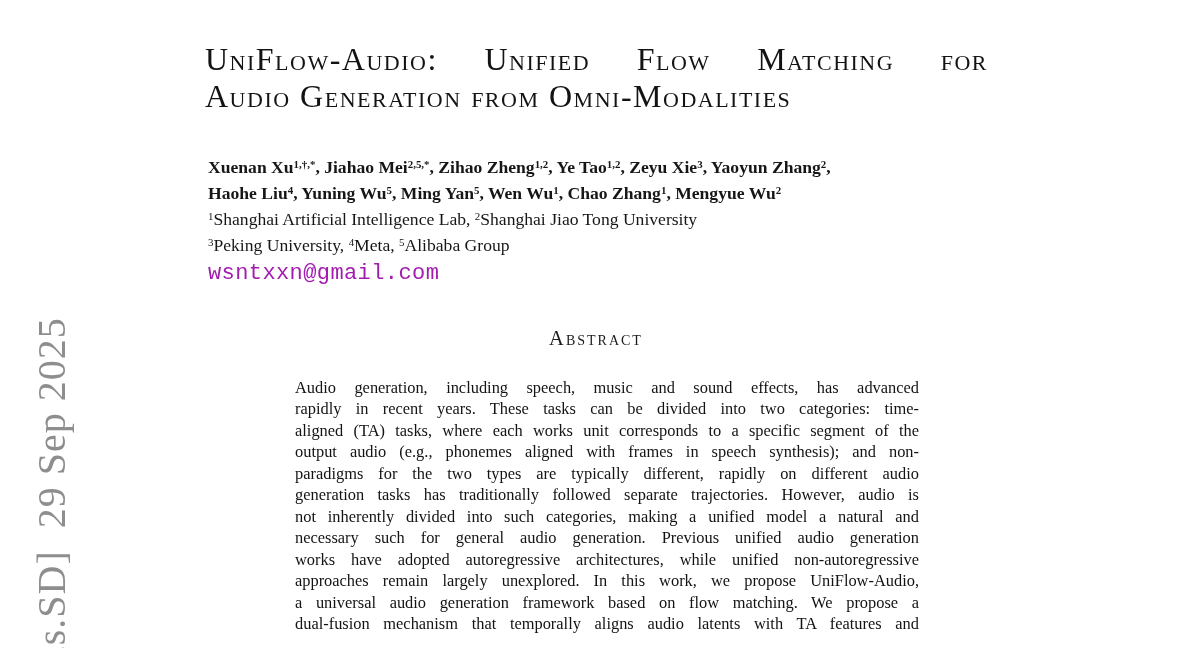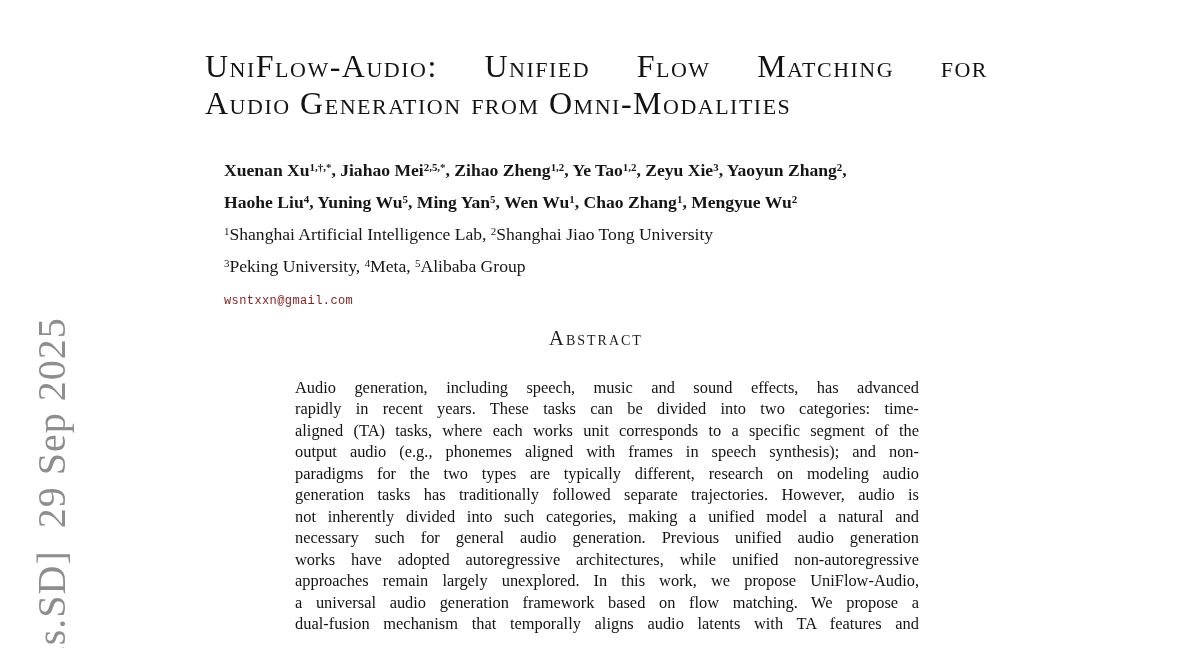--- a/index.html
+++ b/index.html
@@ -21,51 +21,51 @@
     font-family: "Liberation Serif", serif;
     font-size: 40px;
     letter-spacing: 1px;
     color: #8e8e8e;
     white-space: pre;
   }
 
   
   .title {
     position: absolute;
-    left: 205px; top: 48px; width: 783px;
+    left: 205px; top: 41px; width: 783px;
     font-size: 32px;
     line-height: 37px;
     font-variant: small-caps;
     letter-spacing: 1.5px;
     color: #131313;
   }
   .title-line-justify { text-align: justify; text-align-last: justify; }
 
   
   .byline {
     position: absolute;
-    left: 224px; top: 155px; width: 860px;
+    left: 208px; top: 155px; width: 860px;
     font-size: 17.6px;
-    line-height: 30px;
+    line-height: 24px;
   }
   .byline .bl-line { white-space: nowrap; }
   .authors-line { font-weight: bold; }
   .affil-line { font-weight: normal; font-family: Liberation Serif, serif; }
   sup {
     font-size: 0.62em;
     vertical-align: baseline;
     position: relative;
     top: -0.45em;
     letter-spacing: 0;
   }
   .email-line {
     font-family: "Liberation Mono", monospace;
-    font-size: 12px;
+    font-size: 22px;
     letter-spacing: 0.4px;
-    color: #7f1d1d;
+    color: #a21caf;
     margin-top: 3px;
     white-space: nowrap;
   }
 
   
   .abstract-heading {
     position: absolute;
     left: 0; top: 327px; width: 1192px;
     text-align: center;
     font-variant: small-caps;
@@ -104,21 +104,21 @@
   <div class="email-line">wsntxxn@gmail.com</div>
 </div>
 
 <div class="abstract-heading">Abstract</div>
 
 <div class="abstract">
     <div class="aline">Audio generation, including speech, music and sound effects, has advanced</div>
     <div class="aline">rapidly in recent years.  These tasks can be divided into two categories: time-</div>
     <div class="aline">aligned (TA) tasks, where each works unit corresponds to a specific segment of the</div>
     <div class="aline">output audio (e.g., phonemes aligned with frames in speech synthesis); and non-</div>
-    <div class="aline">paradigms for the two types are typically different, research on modeling audio</div>
+    <div class="aline">paradigms for the two types are typically different, rapidly on different audio</div>
     <div class="aline">generation tasks has traditionally followed separate trajectories. However, audio is</div>
     <div class="aline">not inherently divided into such categories, making a unified model a natural and</div>
     <div class="aline">necessary such for general audio generation.  Previous unified audio generation</div>
     <div class="aline">works have adopted autoregressive architectures, while unified non-autoregressive</div>
     <div class="aline">approaches remain largely unexplored. In this work, we propose UniFlow-Audio,</div>
     <div class="aline">a universal audio generation framework based on flow matching.  We propose a</div>
     <div class="aline">dual-fusion mechanism that temporally aligns audio latents with TA features and</div>
   </div>
 
 </body></html>

